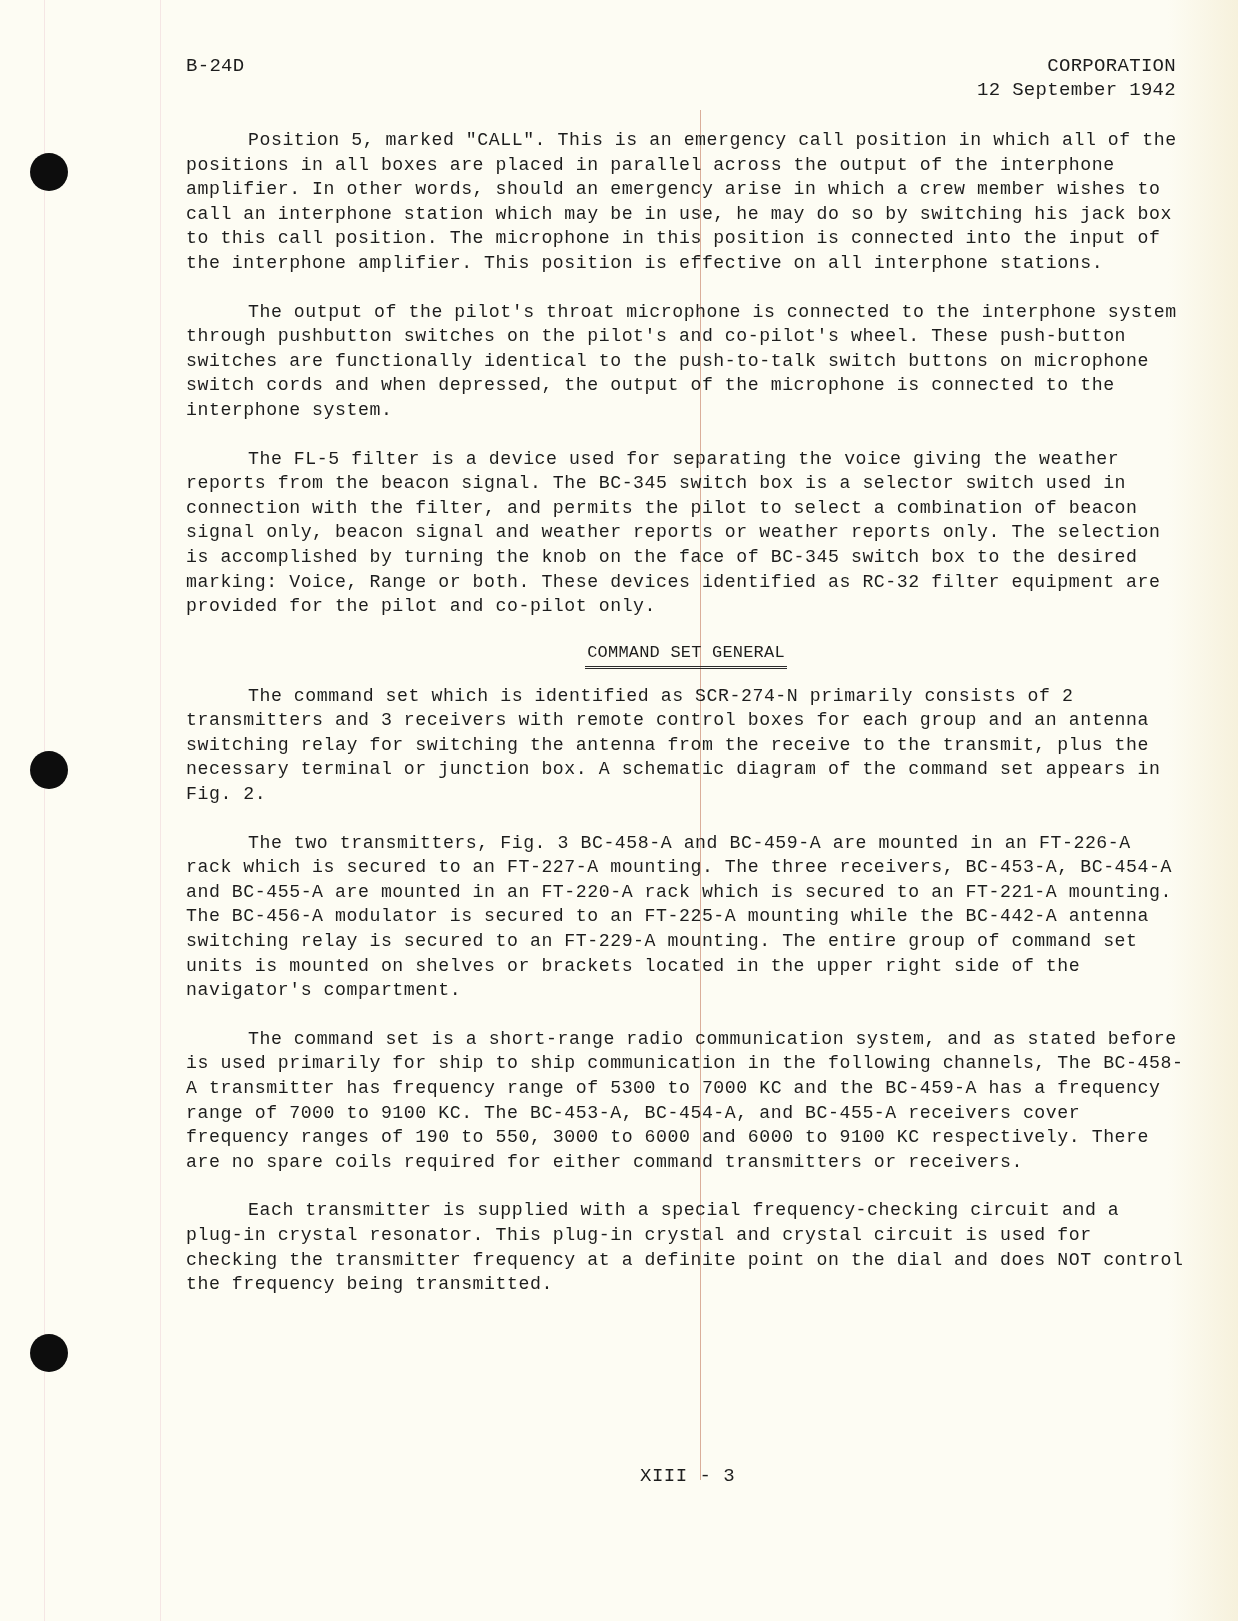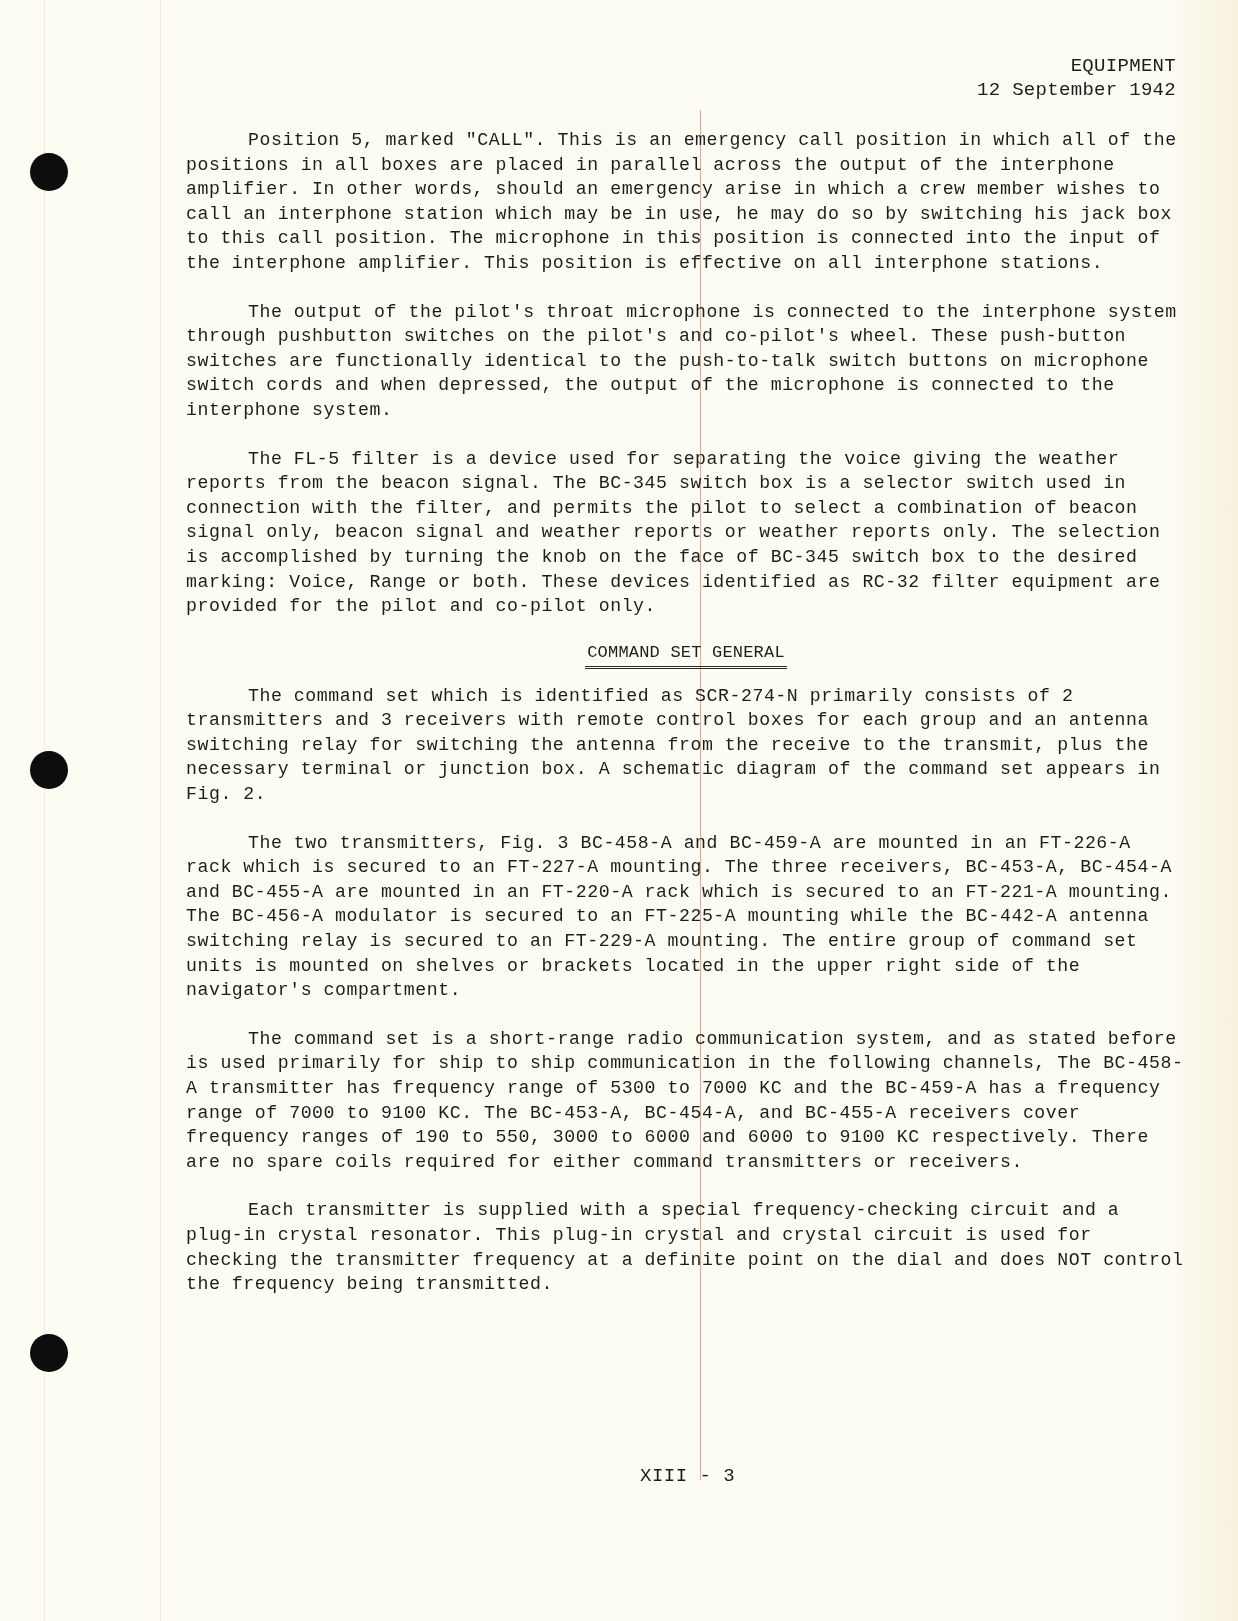--- a/index.html
+++ b/index.html
@@ -39,23 +39,24 @@
 <div class="paper-edge"></div>
 <div class="margin-line" style="left:44px"></div>
 <div class="margin-line" style="left:160px"></div>
 <div class="fold-line"></div>
 
 <div class="punch-hole" style="top:153px"></div>
 <div class="punch-hole" style="top:751px"></div>
 <div class="punch-hole" style="top:1334px"></div>
 
 <div class="header-left">
+  <div>B-24D</div>
 </div>
 <div class="header-right">
-  <div>EQUIPMENT</div>
+  <div>CORPORATION</div>
   <div>12 September 1942</div>
 </div>
 
 <div class="content">
   <p class="para">Position 5, marked "CALL". This is an emergency call position in which all of the positions in all boxes are placed in parallel across the output of the interphone amplifier. In other words, should an emergency arise in which a crew member wishes to call an interphone station which may be in use, he may do so by switching his jack box to this call position. The microphone in this position is connected into the input of the interphone amplifier. This position is effective on all interphone stations.</p>
   <p class="para">The output of the pilot's throat microphone is connected to the interphone system through pushbutton switches on the pilot's and co-pilot's wheel. These push-button switches are functionally identical to the push-to-talk switch buttons on microphone switch cords and when depressed, the output of the microphone is connected to the interphone system.</p>
 
   <p class="para">The FL-5 filter is a device used for separating the voice giving the weather reports from the beacon signal. The BC-345 switch box is a selector switch used in connection with the filter, and permits the pilot to select a combination of beacon signal only, beacon signal and weather reports or weather reports only. The selection is accomplished by turning the knob on the face of BC-345 switch box to the desired marking: Voice, Range or both. These devices identified as RC-32 filter equipment are provided for the pilot and co-pilot only.</p>
 
   <div class="section-heading">

